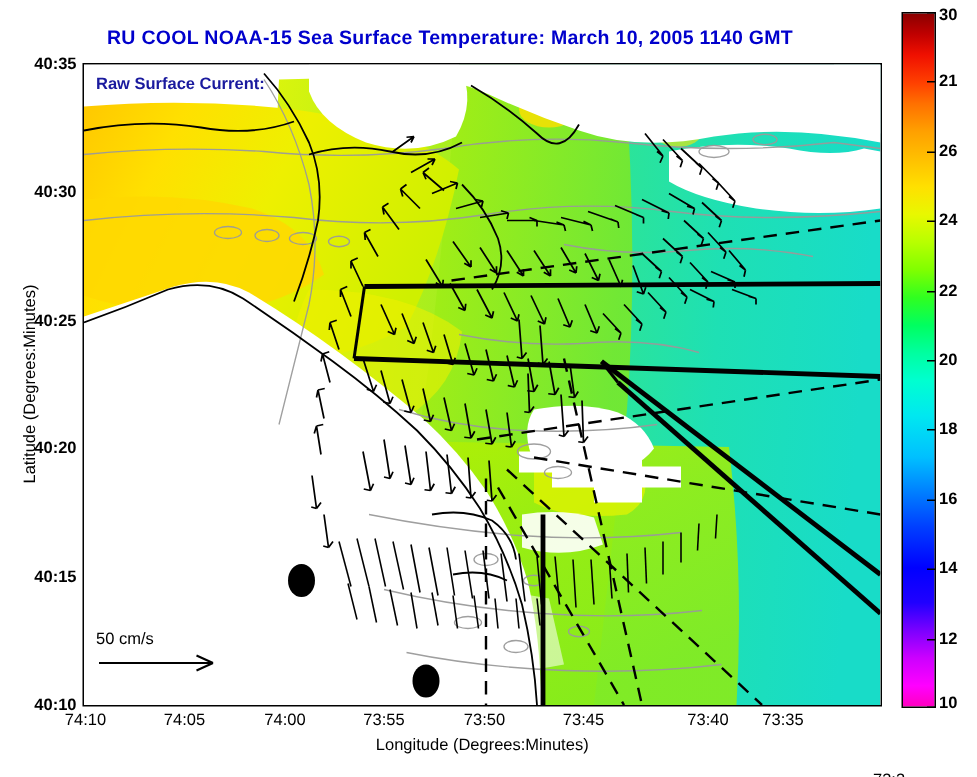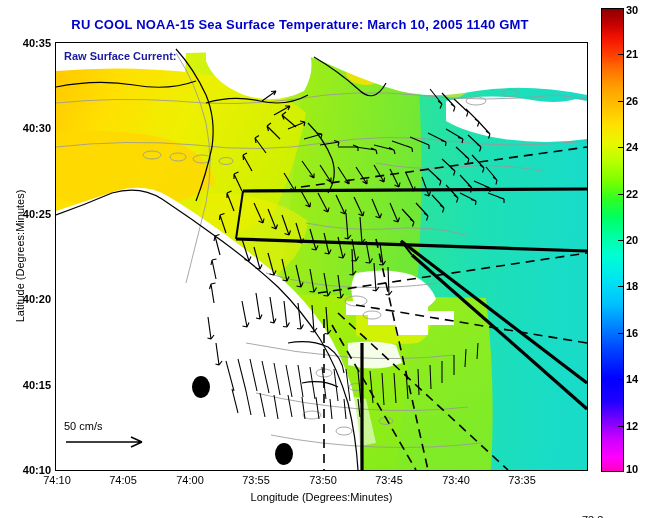--- a/index.html
+++ b/index.html
@@ -75,21 +75,21 @@
     <div class="ytick" style="top:470px">40:10</div>
   </div>
   <div class="axislabel-y">Latitude (Degrees:Minutes)</div>
 
   <div class="xtick" style="left:57px">74:10</div>
   <div class="xtick" style="left:123px">74:05</div>
   <div class="xtick" style="left:190px">74:00</div>
   <div class="xtick" style="left:256px">73:55</div>
   <div class="xtick" style="left:323px">73:50</div>
   <div class="xtick" style="left:389px">73:45</div>
-  <div class="xtick" style="left:456px">73:40</div>
+  <div class="xtick" style="left:472px">73:40</div>
   <div class="xtick" style="left:522px">73:35</div>
   <div class="xtick clip" style="left:582px">73:3</div>
   <div class="axislabel-x">Longitude (Degrees:Minutes)</div>
 
   <div id="mapframe">
     <div id="mapinner">
 
       <svg id="mapsvg" width="531" height="427" viewBox="0 0 531 427">
         <defs>
 

